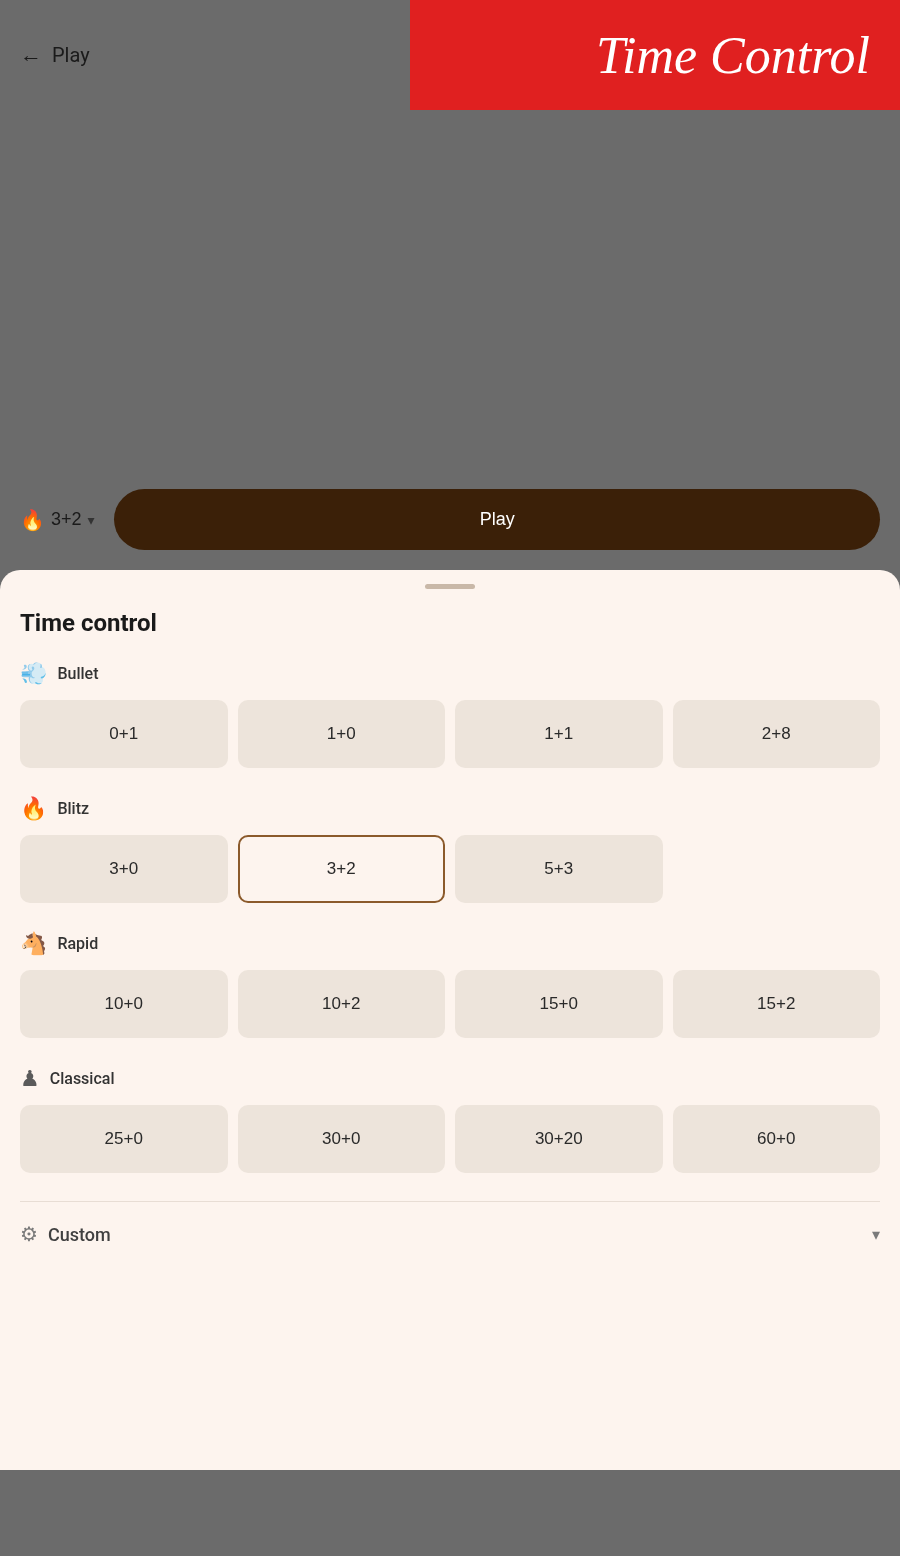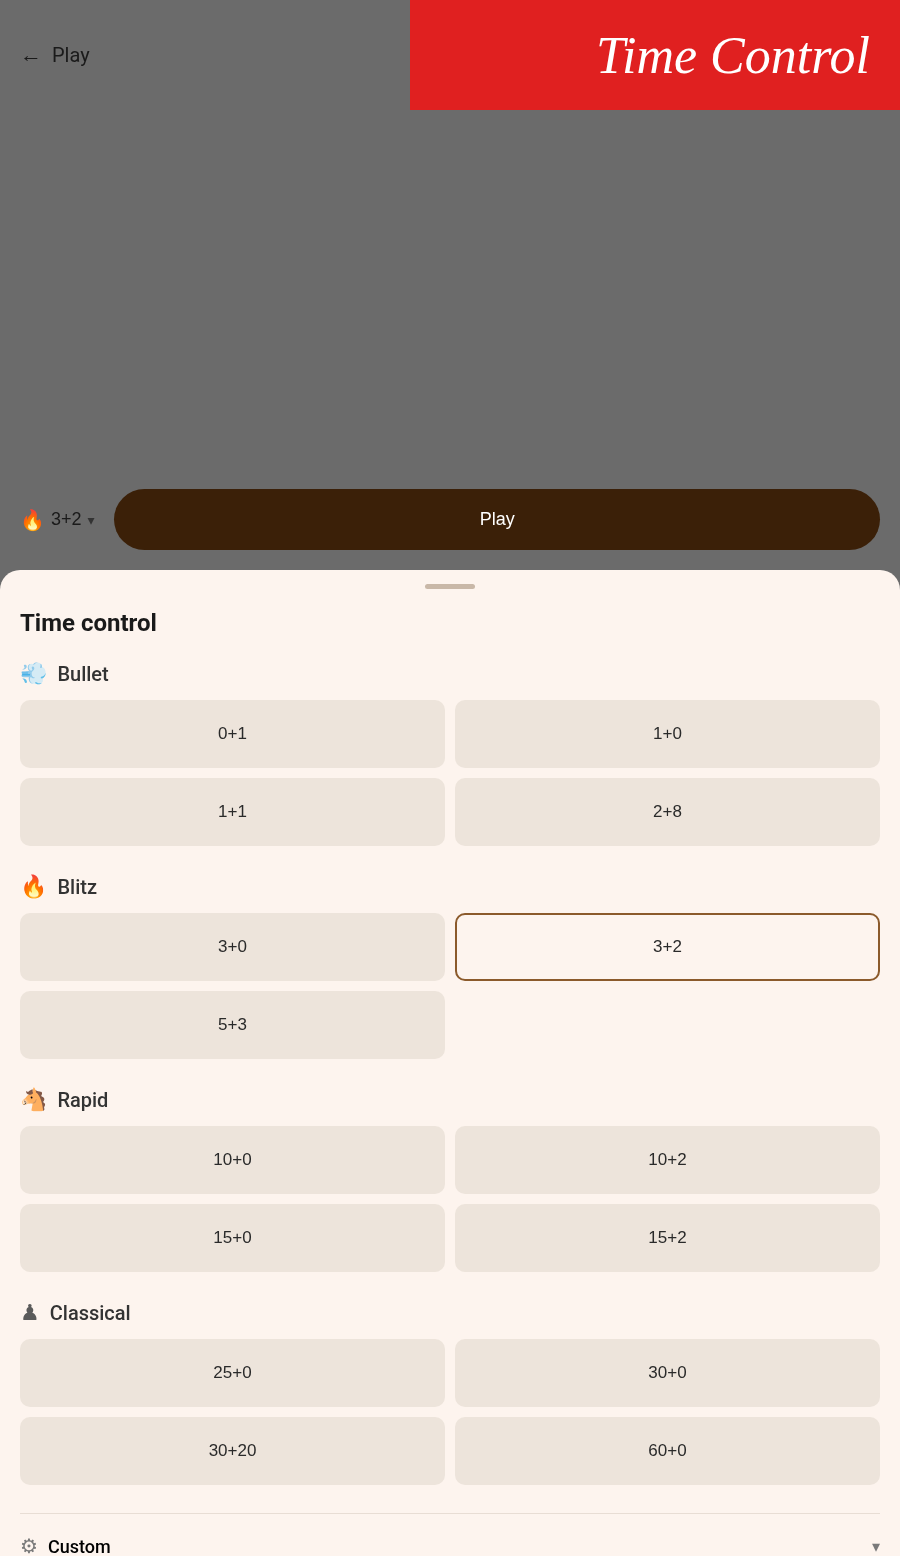--- a/index.html
+++ b/index.html
@@ -155,28 +155,28 @@
       gap: 10px;
       margin-bottom: 14px;
     }
 
     .category-icon {
       font-size: 22px;
       color: #7a7a7a;
     }
 
     .category-label {
-      font-size: 20px;
+      font-size: 16px;
       font-weight: 500;
       color: #333;
     }
 
     .time-options {
       display: grid;
-      grid-template-columns: repeat(2, 1fr);
+      grid-template-columns: repeat(4, 1fr);
       gap: 10px;
     }
 
     .time-option {
       background: #ede4db;
       border: 2px solid transparent;
       border-radius: 10px;
       padding: 22px 10px;
       text-align: center;
       font-size: 17px;
@@ -208,21 +208,21 @@
     }
 
     .custom-icon {
       font-size: 20px;
       color: #7a7a7a;
     }
 
     .custom-label {
       font-size: 18px;
       font-weight: 500;
-      color: #000000;
+      color: #404040;
     }
 
     .custom-chevron {
       font-size: 16px;
       color: #7a7a7a;
     }
 
     
     .bullet-icon { color: #7a7a7a; }
     .blitz-icon { color: #c0580a; }

